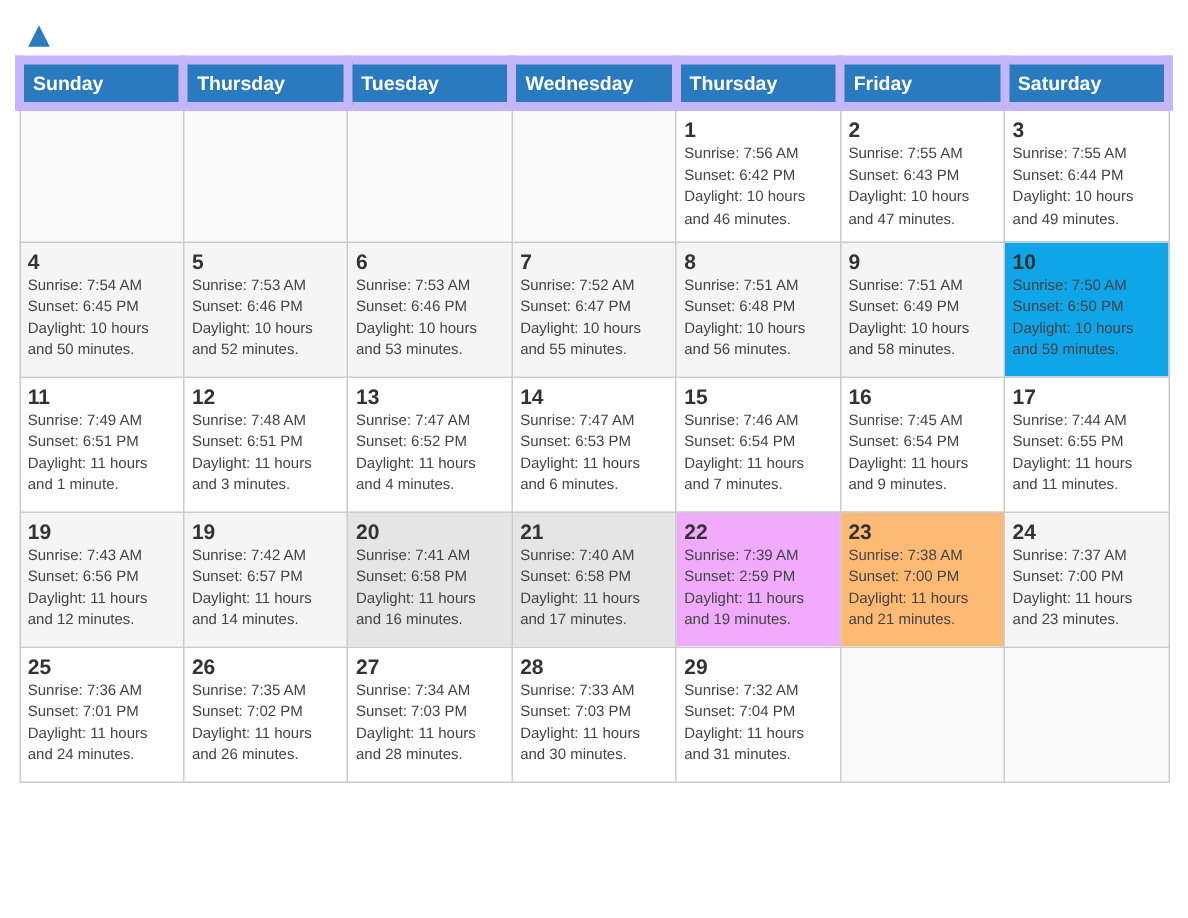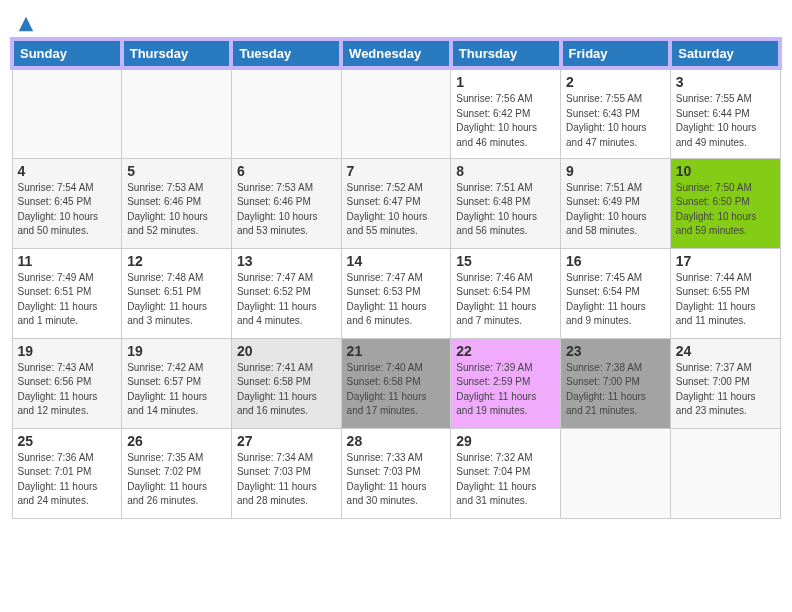--- a/index.html
+++ b/index.html
@@ -58,21 +58,21 @@
       width: 100%;
       border-collapse: collapse;
     }
     .calendar th {
       background-color: #2a7abf;
       color: white;
       text-align: left;
       padding: 5px 6px;
       font-size: 13px;
       font-weight: bold;
-      border: 4px solid #c4b5fd;
+      border: 6px solid #c4b5fd;
     }
     .calendar td {
       border: 1px solid #ccc;
       vertical-align: top;
       padding: 4px 5px;
       width: calc(100% / 7);
       min-height: 80px;
       height: 90px;
       background: #fff;
     }
@@ -192,21 +192,21 @@
 Daylight: 10 hours
 and 56 minutes.</div>
         </td>
         <td style="background: rgb(245, 245, 245);">
           <div class="day-number">9</div>
           <div class="day-info">Sunrise: 7:51 AM
 Sunset: 6:49 PM
 Daylight: 10 hours
 and 58 minutes.</div>
         </td>
-        <td style="background: #84cc16;">
+        <td style="background: #0ea5e9;">
           <div class="day-number">10</div>
           <div class="day-info">Sunrise: 7:50 AM
 Sunset: 6:50 PM
 Daylight: 10 hours
 and 59 minutes.</div>
         </td>
       </tr>
       <tr>
         <td>
           <div class="day-number">11</div>
@@ -273,35 +273,35 @@
 Daylight: 11 hours
 and 14 minutes.</div>
         </td>
         <td style="background: #e5e5e5;">
           <div class="day-number">20</div>
           <div class="day-info">Sunrise: 7:41 AM
 Sunset: 6:58 PM
 Daylight: 11 hours
 and 16 minutes.</div>
         </td>
-        <td style="background: #a3a3a3;">
+        <td style="background: #e5e5e5;">
           <div class="day-number">21</div>
           <div class="day-info">Sunrise: 7:40 AM
 Sunset: 6:58 PM
 Daylight: 11 hours
 and 17 minutes.</div>
         </td>
         <td style="background: #f0abfc;">
           <div class="day-number">22</div>
           <div class="day-info">Sunrise: 7:39 AM
 Sunset: 2:59 PM
 Daylight: 11 hours
 and 19 minutes.</div>
         </td>
-        <td style="background: #a3a3a3;">
+        <td style="background: #fdba74;">
           <div class="day-number">23</div>
           <div class="day-info">Sunrise: 7:38 AM
 Sunset: 7:00 PM
 Daylight: 11 hours
 and 21 minutes.</div>
         </td>
         <td style="background: rgb(245, 245, 245);">
           <div class="day-number">24</div>
           <div class="day-info">Sunrise: 7:37 AM
 Sunset: 7:00 PM

